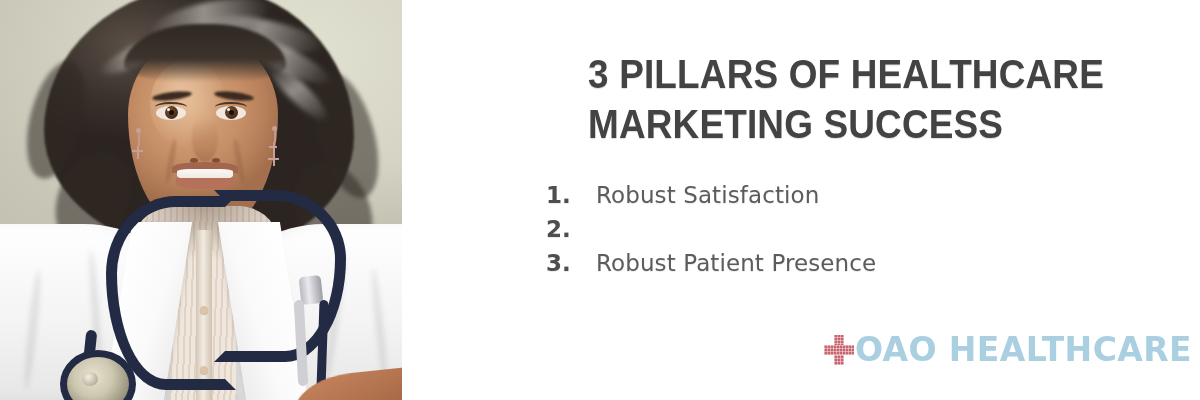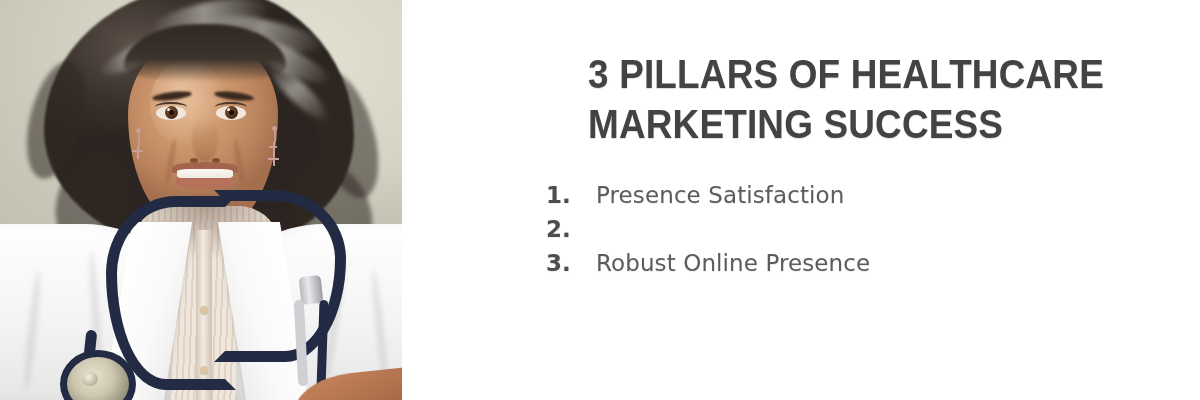--- a/index.html
+++ b/index.html
@@ -568,26 +568,33 @@
   <div class="content">
 
     <h1 class="headline">
       <span class="ln">3 PILLARS OF HEALTHCARE</span>
       <span class="ln">MARKETING SUCCESS</span>
     </h1>
 
     <ol class="pillar-list">
       <li class="pillar-item">
         <span class="pillar-num">1.</span>
-        <span class="pillar-text">Presence Satisfaction</span>
+        <span class="pillar-text">Robust Satisfaction</span>
       </li>
       <li class="pillar-item">
         <span class="pillar-num">2.</span>
       </li>
       <li class="pillar-item">
         <span class="pillar-num">3.</span>
-        <span class="pillar-text">Robust Online Presence</span>
+        <span class="pillar-text">Robust Patient Presence</span>
       </li>
     </ol>
 
+    <div class="logo">
+      <span class="logo-cross">
+        <span class="bar bar-v"></span>
+        <span class="bar bar-h"></span>
+      </span>
+      <span class="logo-text">OAO HEALTHCARE</span>
+    </div>
 
   </div>
 </div>
 
 </body></html>

